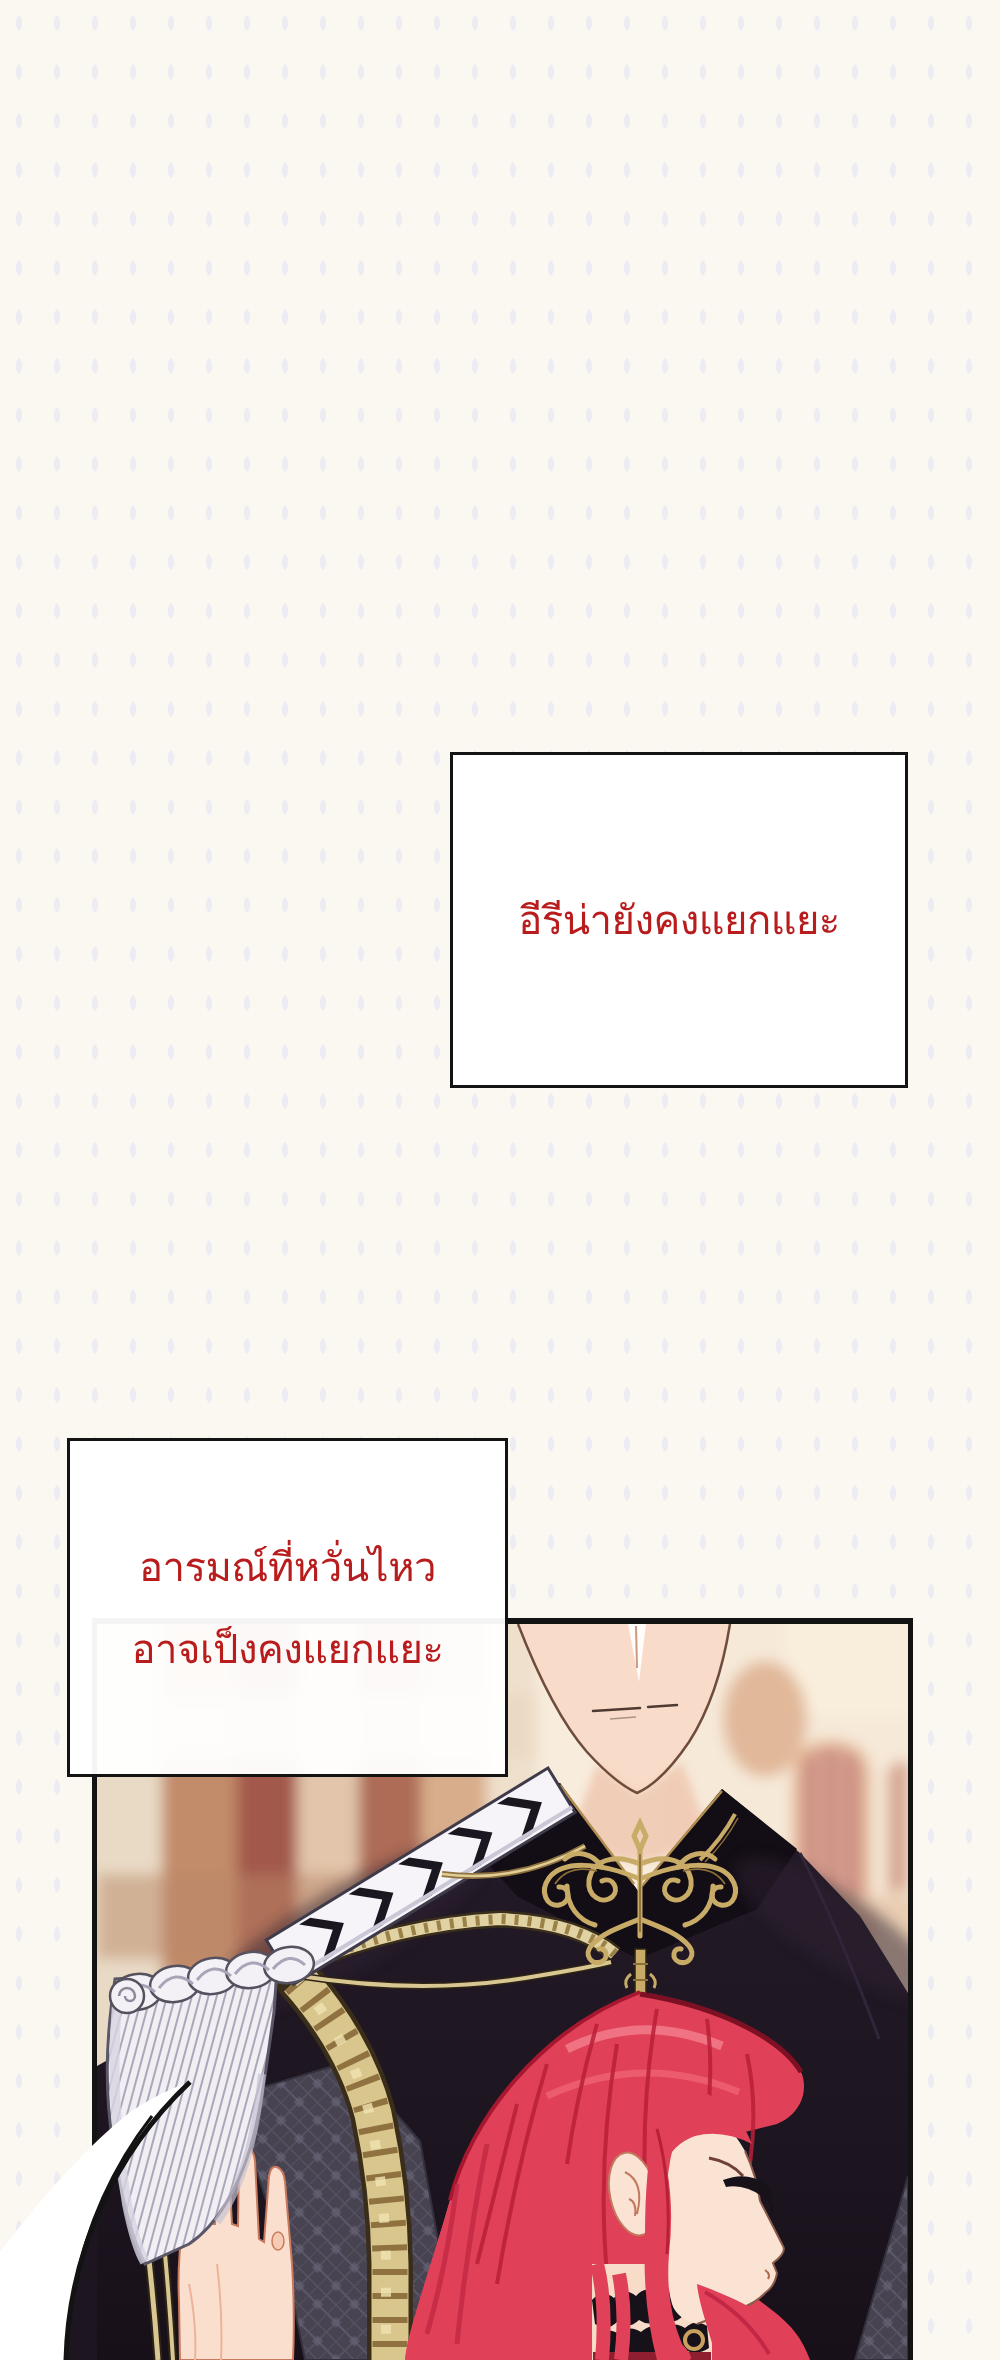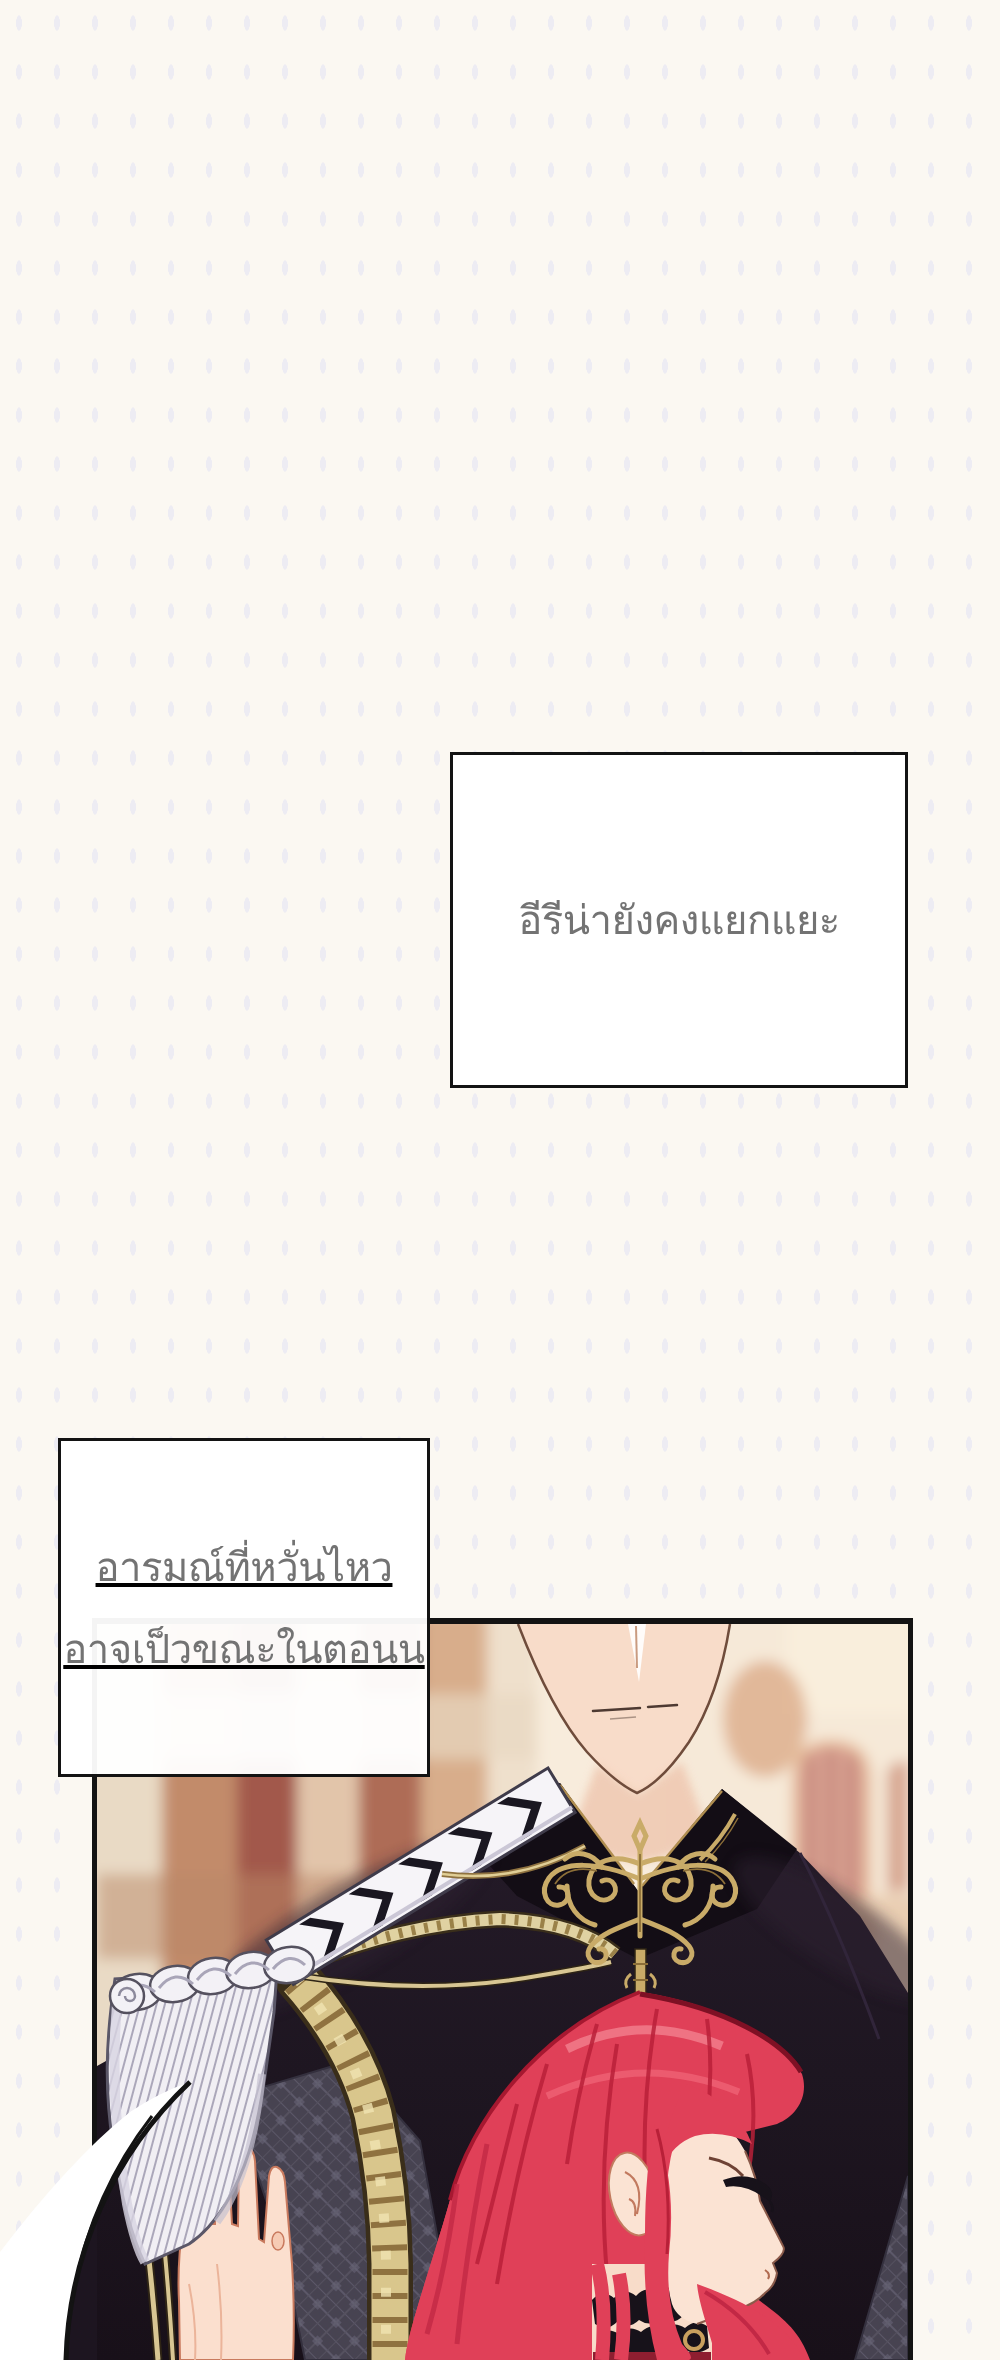--- a/index.html
+++ b/index.html
@@ -14,50 +14,50 @@
     position:absolute;
     background:rgba(255,255,255,0.955);
     border:3px solid #131313;
     box-sizing:border-box;
     display:flex;align-items:center;justify-content:center;
     z-index:30;
   }
   .narration-text{
     width:100%;
     text-align:center;
-    color:#737373;
+    color:#b91c1c;
     font-size:40px;
     line-height:82px;
     font-weight:500;
     letter-spacing:-0.5px;
   }
   .narration-text span{display:block;white-space:nowrap;}
   #narration-1{left:450px;top:752px;width:458px;height:336px;}
-  #narration-2{left:58px;top:1438px;width:372px;height:339px;text-decoration:underline;}
+  #narration-2{left:67px;top:1438px;width:441px;height:339px;}
   #comic-panel{
     position:absolute;left:92px;top:1618px;width:821px;height:742px;
     border-top:6px solid #131313;border-left:5px solid #131313;border-right:5px solid #131313;border-bottom:none;
     box-sizing:border-box;background:#241A28;z-index:10;
   }
   #comic-panel svg{display:block;width:811px;height:736px;}
   #bubble-overlay{position:absolute;left:0;top:2040px;width:250px;height:320px;z-index:20;}
 </style>
 </head>
 <body>
 
 <div class="narration-box" id="narration-1">
   <div class="narration-text">
     <span>อีรีน่ายังคงแยกแยะ</span>
   </div>
 </div>
 
 <div class="narration-box" id="narration-2">
   <div class="narration-text">
     <span>อารมณ์ที่หวั่นไหว</span>
-    <span>อาจเป็วขณะในตอนน</span>
+    <span>อาจเป็งคงแยกแยะ</span>
   </div>
 </div>
 
 <div id="comic-panel">
 <svg viewBox="0 0 811 736" xmlns="http://www.w3.org/2000/svg">
   <defs>
     <filter id="blur7" x="-20%" y="-20%" width="140%" height="140%">
           <feGaussianBlur stdDeviation="7"></feGaussianBlur>
         </filter>
     <filter id="blur4" x="-30%" y="-30%" width="160%" height="160%">

